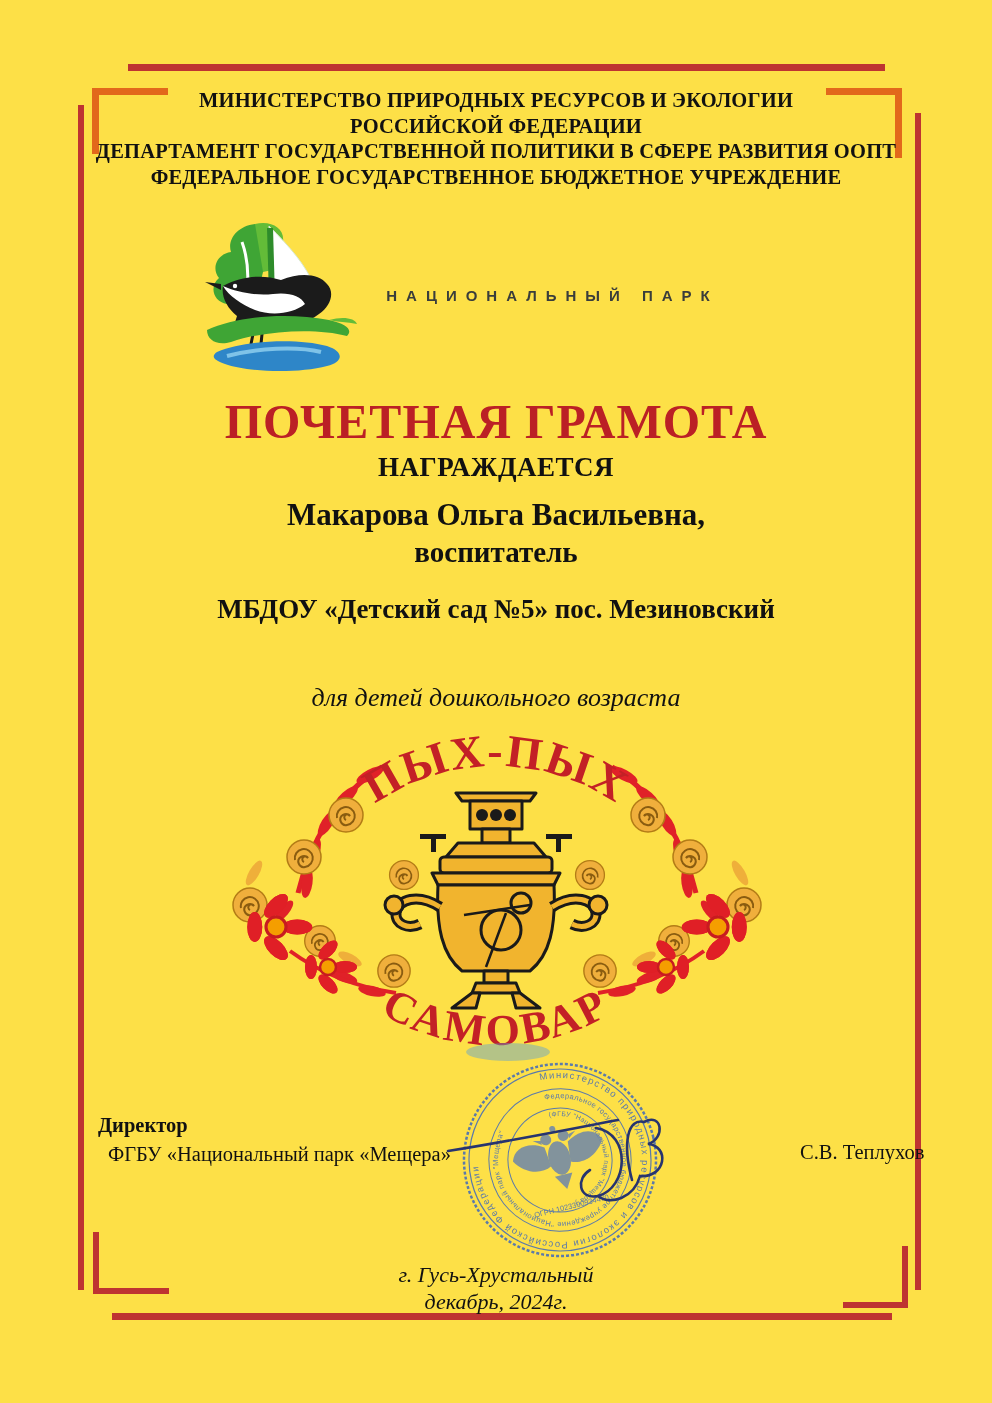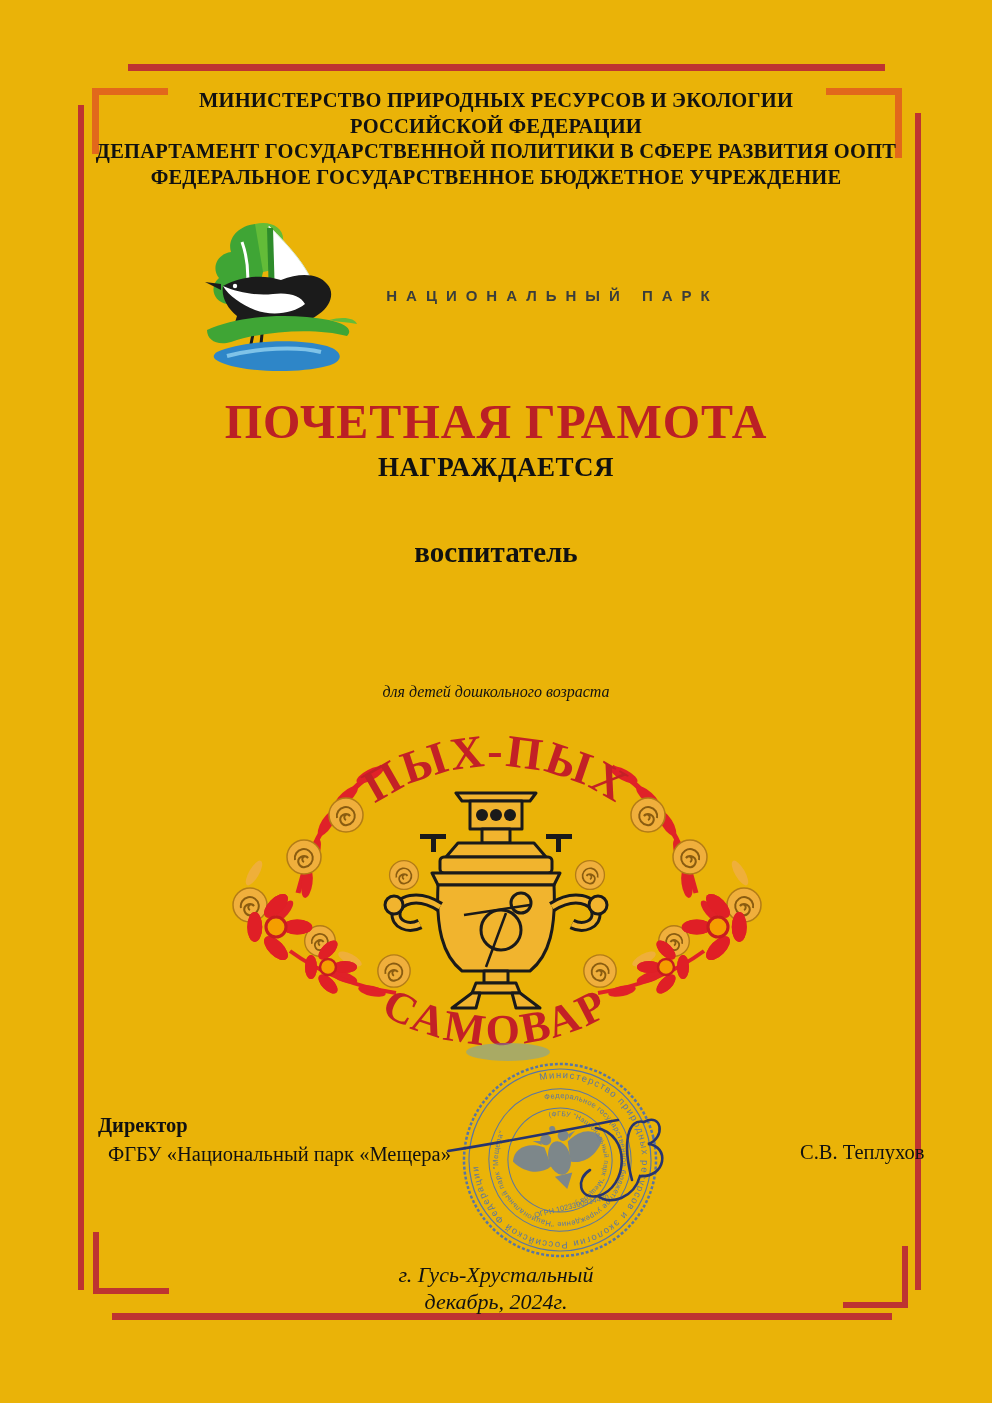--- a/index.html
+++ b/index.html
@@ -1,17 +1,17 @@
 <!DOCTYPE html>
 <html><head>
 <meta charset="utf-8">
 <style>
   html,body{margin:0;padding:0;background:#ffffff;}
   .page{
-    position:relative;width:992px;height:1403px;background:#eab308;overflow:hidden;
+    position:relative;width:992px;height:1403px;background:#fde047;overflow:hidden;
     font-family:"Liberation Serif","DejaVu Serif",serif;color:#111;
   }
   
   .fl{position:absolute;}
   .fl-top   {left:128px;top:64px;width:757px;height:7px;background:#BE3431;}
   .fl-left  {left:78px;top:105px;width:6px;height:1185px;background:#BE3431;}
   .fl-right {left:915px;top:113px;width:6px;height:1177px;background:#BE3431;}
   .fl-bottom{left:112px;top:1313px;width:780px;height:7px;background:#BE3431;}
   .br-tl-h{left:92px;top:88px;width:76px;height:7px;background:#E2681B;}
   .br-tl-v{left:92px;top:88px;width:7px;height:66px;background:#E2681B;}
@@ -23,21 +23,21 @@
   .br-br-h{left:843px;top:1302px;width:65px;height:6px;background:#BE3431;}
   
   .cblock{position:absolute;left:0;width:992px;text-align:center;}
   .hdr{top:88px;font-weight:bold;font-size:20.5px;line-height:25.5px;letter-spacing:.2px;}
   .title{top:394px;font-weight:bold;font-size:48px;color:#BB2025;letter-spacing:1px;}
   .awarded{top:452px;font-weight:bold;font-size:27px;letter-spacing:.5px;}
   .rname{top:497px;font-weight:bold;font-size:31px;}
   .rrole{top:536px;font-weight:bold;font-size:29px;}
   .org{top:594px;font-weight:bold;font-size:27px;}
   .reason1{top:648px;font-weight:bold;font-style:italic;font-size:26px;}
-  .reason2{top:683px;font-style:italic;font-size:16px;}
+  .reason2{top:683px;font-style:italic;font-size:26px;}
   .footer1{top:1262px;font-style:italic;font-size:22px;}
   .footer2{top:1289px;font-style:italic;font-size:22px;}
   
   .logo-row{position:absolute;top:212px;left:0;width:916px;display:flex;justify-content:center;align-items:center;gap:10px;}
   .logo-text{display:flex;flex-direction:column;align-items:center;}
   .logo-sub{font-family:"Liberation Sans","DejaVu Sans",sans-serif;font-size:15px;letter-spacing:9px;color:#3a3d3b;font-weight:bold;margin-bottom:2px;padding-left:9px;}
   .logo-main{font-family:"DejaVu Serif","Liberation Serif",serif;font-weight:bold;font-size:66px;line-height:64px;color:#2F3430;letter-spacing:3px;}
   
   .emblem{position:absolute;left:224px;top:715px;}
   .stamp{position:absolute;left:446px;top:1038px;}
@@ -93,21 +93,23 @@
       <path d="M20,140 C50,128 100,126 130,134 C148,140 146,150 130,154 C100,162 50,160 28,152 C16,148 14,144 20,140 Z" fill="#2E86C8"></path>
       <path d="M30,144 C60,136 100,134 124,140" stroke="#7FC3E8" stroke-width="4" fill="none"></path>
     </svg>
     <div class="logo-text">
       <div class="logo-sub">НАЦИОНАЛЬНЫЙ ПАРК</div>
     </div>
   </div>
 
   <div class="cblock title">ПОЧЕТНАЯ ГРАМОТА</div>
   <div class="cblock awarded">НАГРАЖДАЕТСЯ</div>
+  <div class="cblock rname">Макарова Ольга Васильевна,</div>
   <div class="cblock rrole">воспитатель</div>
+  <div class="cblock org">МБДОУ «Детский сад №5» пос. Мезиновский</div>
   <div class="cblock reason2">для детей дошкольного возраста</div>
 
   <svg class="emblem" width="546" height="352" viewBox="0 0 546 352">
     <defs>
       <path id="arcTop" d="M 75,185 A 212 212 0 0 1 469,185"></path>
       <path id="arcBot" d="M 92,240 A 225 225 0 0 0 452,240"></path>
       <g id="swirl">
         <circle r="17" fill="#F0AF3C" stroke="#B37C16" stroke-width="1.5"></circle>
         <path d="M -9,3 a 9 9 0 1 1 10,7 a 5.5 5.5 0 1 1 3,-9 a 3 3 0 1 0 -4,4" fill="none" stroke="#8A5C10" stroke-width="2"></path>
       </g>

